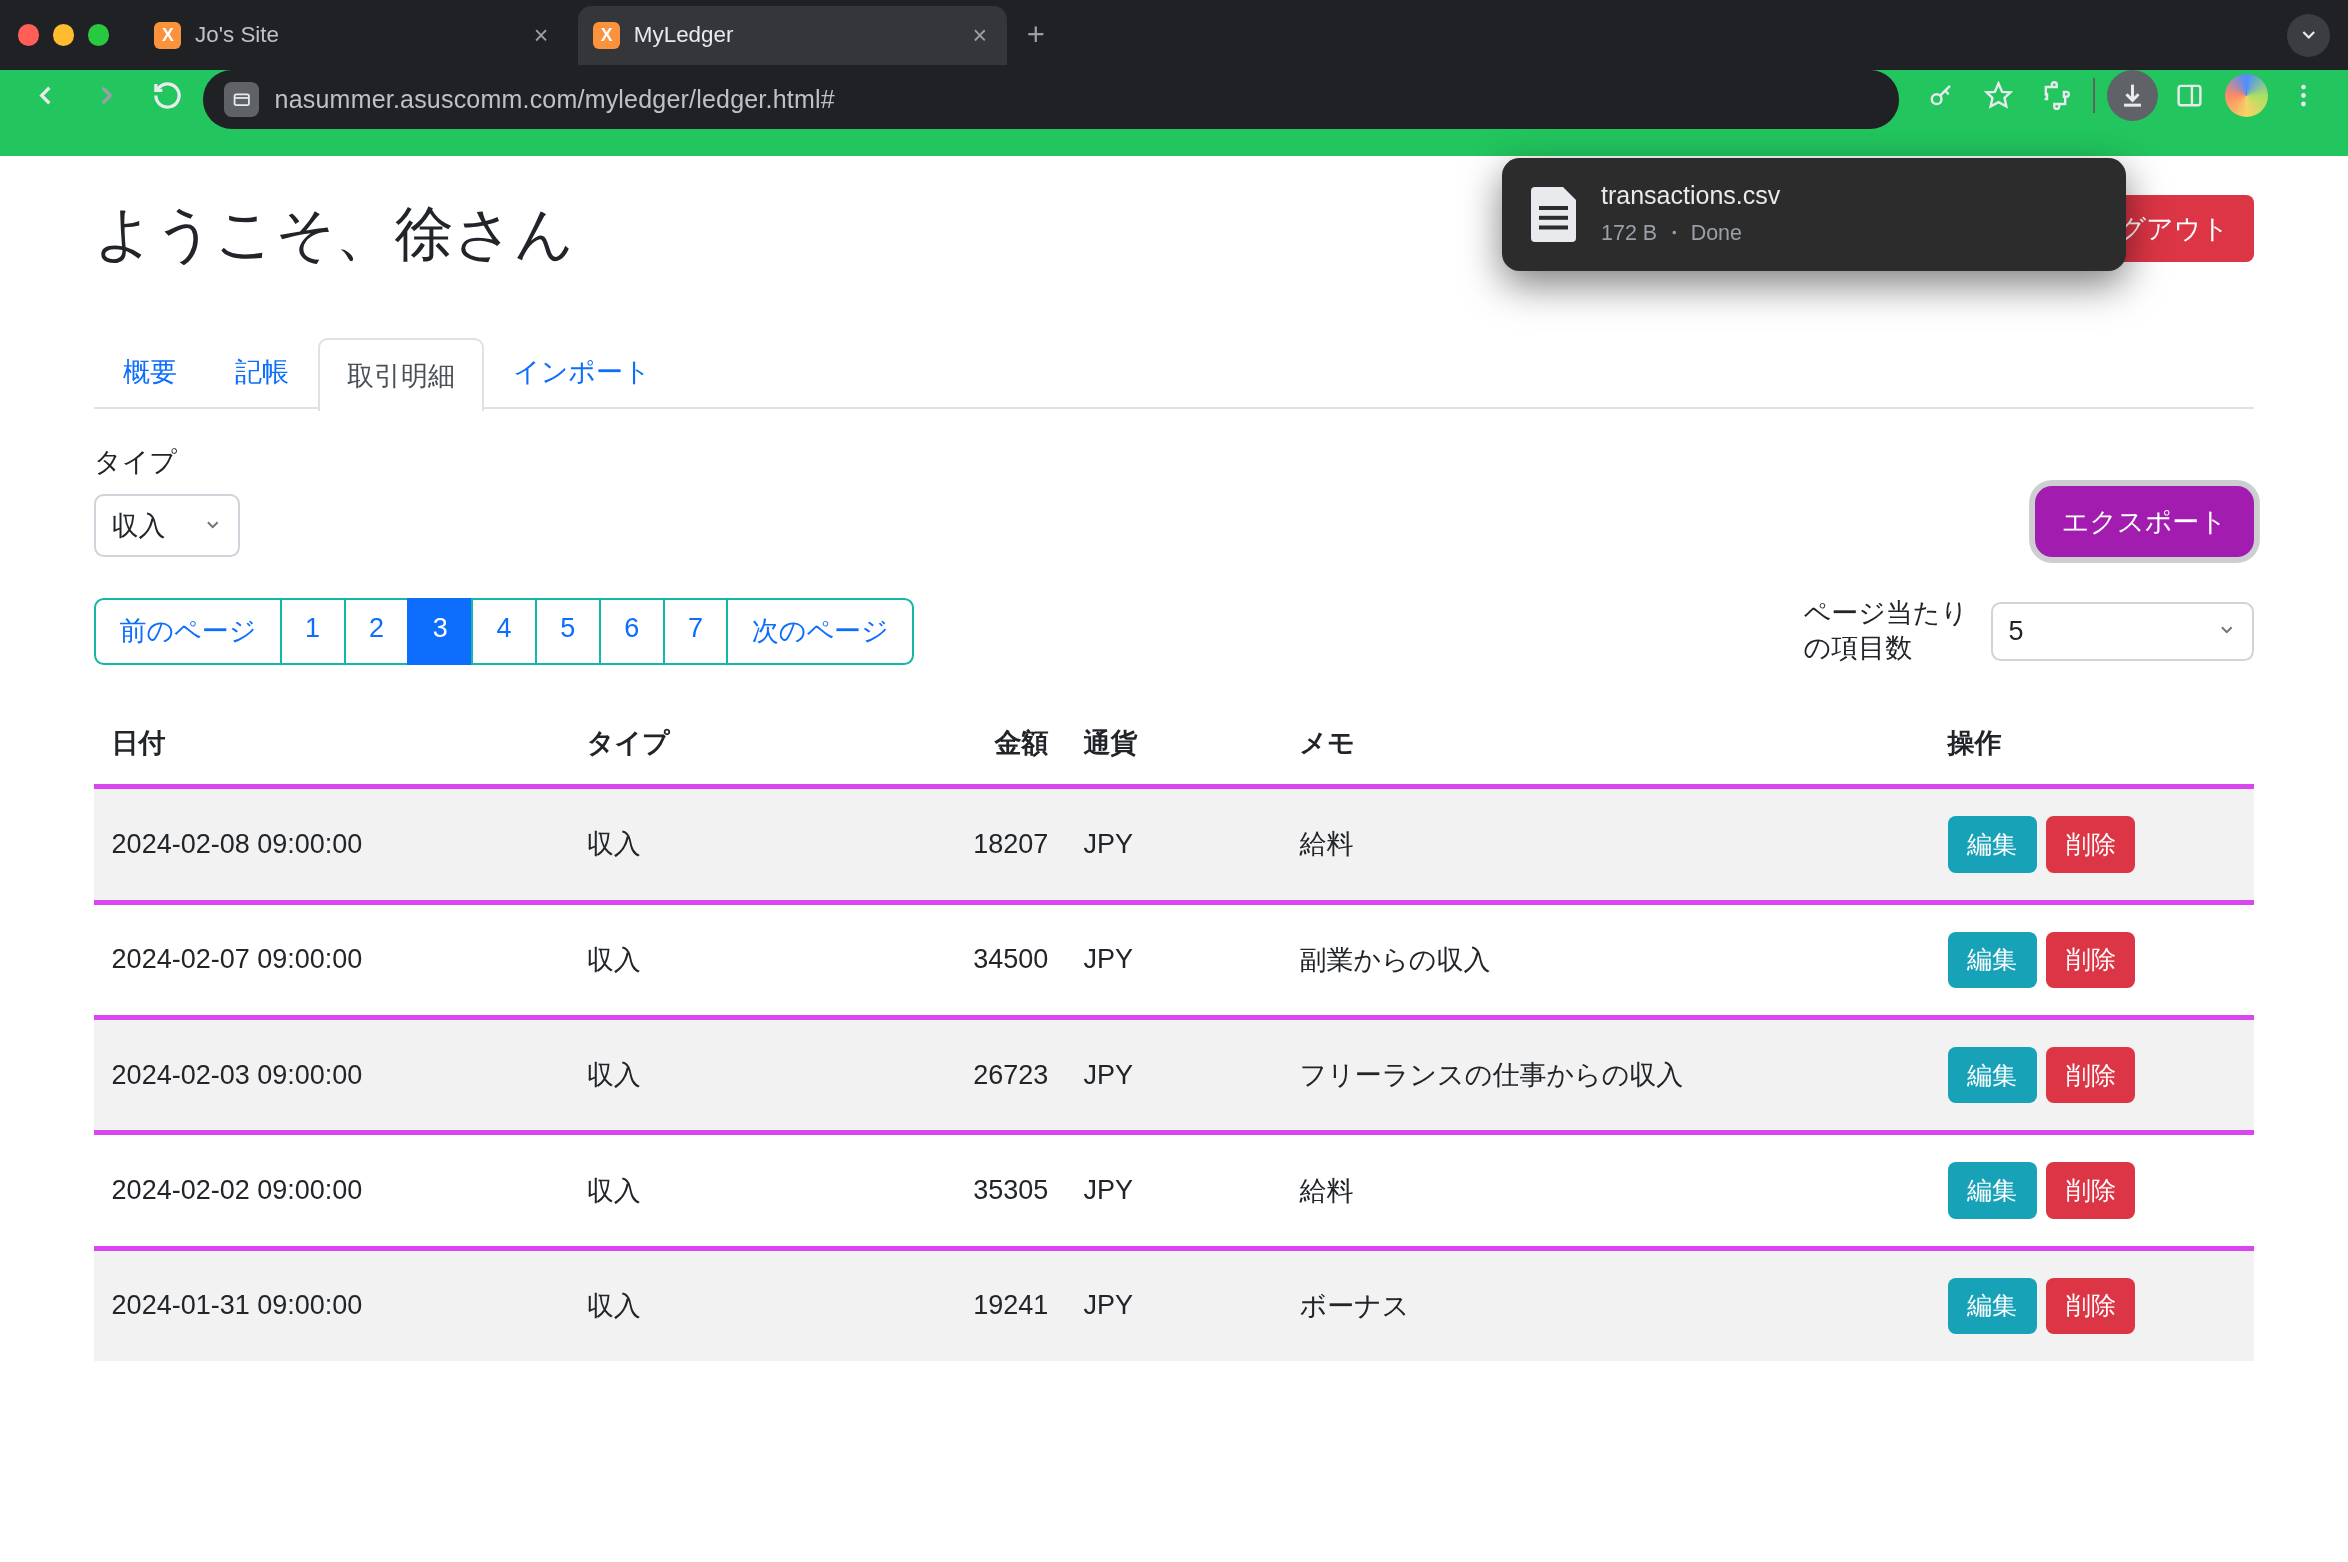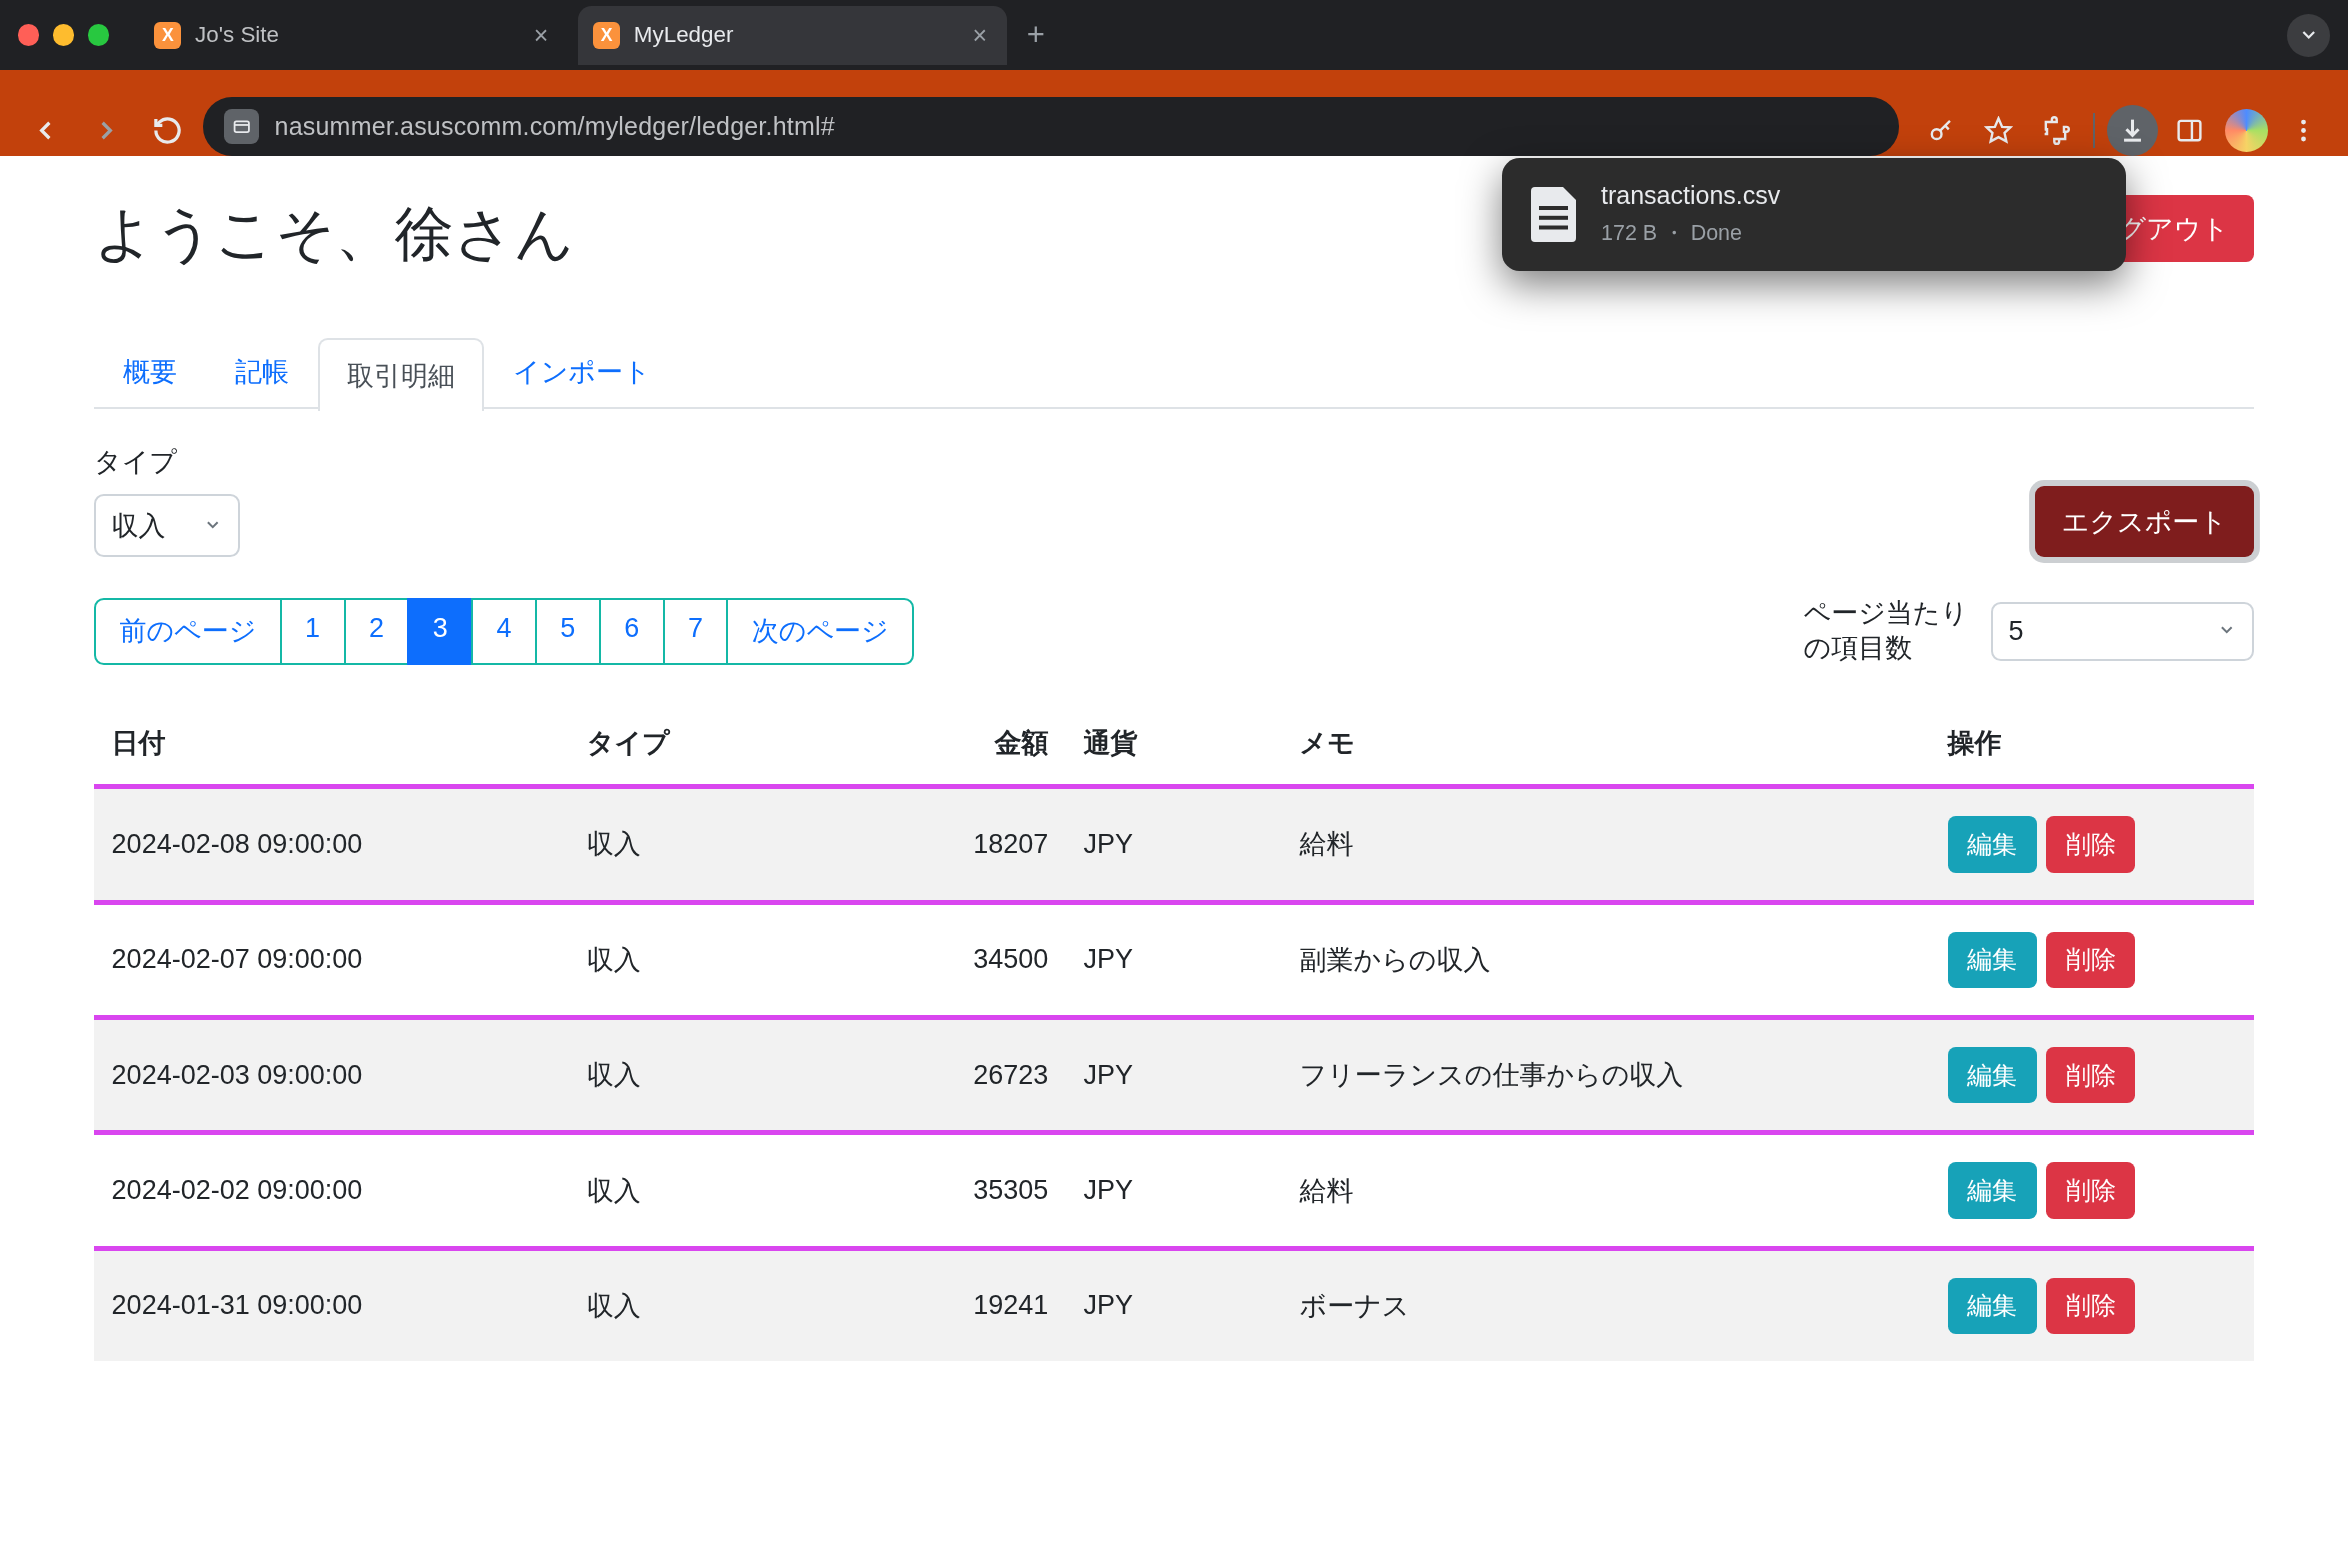--- a/index.html
+++ b/index.html
@@ -40,22 +40,22 @@
     color:#fff; font-weight:700; font-size:17.6px;
   }
   .tab-close { margin-left:auto; color:#9aa0a6; font-size:25px; line-height:1;}
   .new-tab { width:39px;height:39px;display:flex;align-items:center;justify-content:center;color:#9aa0a6;font-size:31px;border-radius:50%;}
   .chevron-menu {
     margin-left:auto; width:43px;height:43px;border-radius:50%;
     background:#3c3d40;display:flex;align-items:center;justify-content:center;color:#e8eaed;
   }
   .chevron-menu svg{width:21.5px;height:21.5px;}
   .toolbar {
-    display:flex; align-items:flex-end; gap:10px;
-    height:86px; padding: 0 19.5px; background:#c2410c;
+    display:flex; align-items:flex-start; gap:10px;
+    height:86px; padding: 0 19.5px; background:#22c55e;
   }
   .nav-btn {
     width:51px;height:51px;display:flex;align-items:center;justify-content:center;
     color:#9aa0a6; border-radius:50%;
   }
   .nav-btn.enabled{color:#e8eaed;}
   .nav-btn svg{width:31px;height:31px;}
   .omnibox {
     flex:1; height:59px; background:#202124; border-radius:29px;
     display:flex; align-items:center; padding:0 21.5px; gap:15.6px; color:#e8eaed;
@@ -135,21 +135,21 @@
   .filter-left{display:flex;flex-direction:column;gap:13.7px;}
   .filter-label{font-size:27px;color:#212529;}
   .select{
     display:flex;align-items:center;gap:13.7px;
     border:2px solid #ced4da;border-radius:9.8px;
     padding:11.7px 15.6px;font-size:27px;color:#212529;background:#fff;
     min-width:146px;
   }
   .select .caret{margin-left:auto;color:#6c757d;}
   .export-btn{
-    background:#7f1d1d;color:#fff;border:none;border-radius:9px;
+    background:#a21caf;color:#fff;border:none;border-radius:17px;
     padding:17.6px 27px;font-size:27px;
     box-shadow:0 0 0 5.9px rgba(108,117,125,.35);
   }
 
   .pager-row{display:flex;align-items:center;justify-content:space-between;margin-top:39px;}
   .pagination{display:flex;}
   .page-item{
     border:2px solid #14b8a6;padding:13.7px 23.4px;font-size:27px;color:#0d6efd;background:#fff;
     margin-left:-2px;
   }

